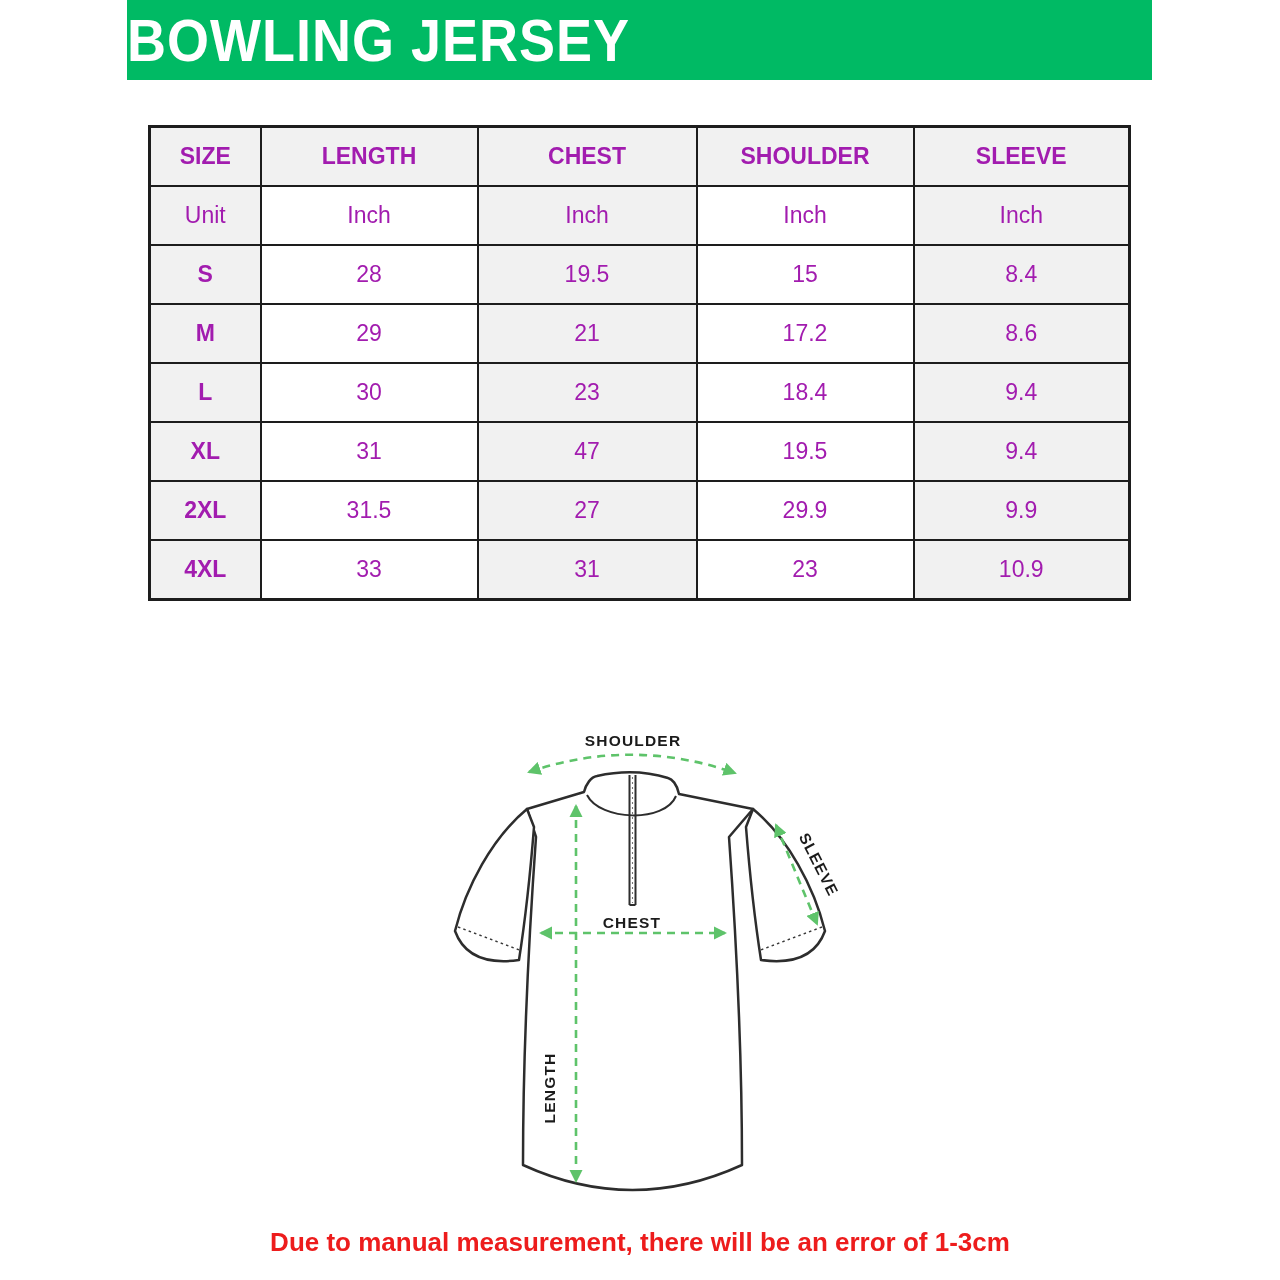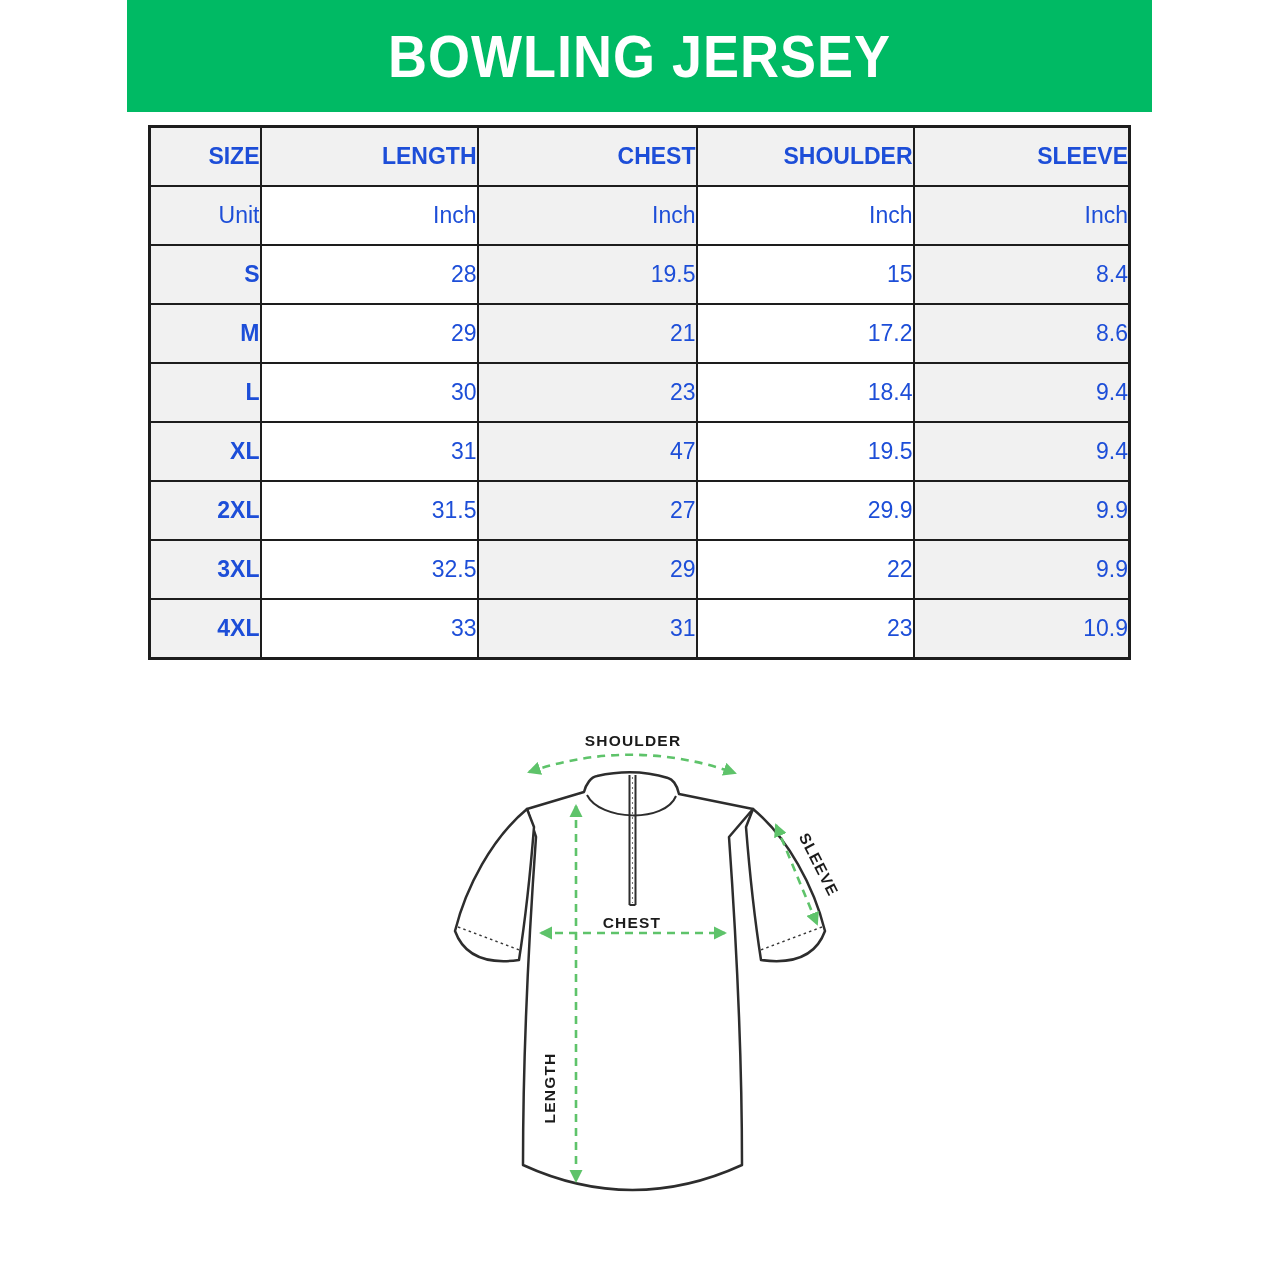--- a/index.html
+++ b/index.html
@@ -1,29 +1,29 @@
 <!DOCTYPE html>
 <html style="--banner-green: #00ba64; --arrow-green: #5ec36a; --note-red: #ed1c1c; --cell-gray: #f1f1f1;"><head>
 <meta charset="utf-8">
 <style>
   html,body{margin:0;padding:0;background:#fff;}
   .page{position:relative;width:1280px;height:1280px;background:#fff;overflow:hidden;
         font-family:"Liberation Sans",sans-serif;}
 
   
-  .banner{position:absolute;left:127px;top:0;width:1025px;height:112px;
-          background:var(--banner-green,#00ba64);display:flex;align-items:center;justify-content:center;}
+  .banner{position:absolute;left:127px;top:0;width:1025px;height:80px;
+          background:var(--banner-green,#00ba64);display:flex;align-items:center;justify-content:flex-start;}
   .banner h1{margin:0;color:#ffffff;font-size:54px;font-weight:bold;letter-spacing:1px;
              transform:scaleY(1.08);white-space:nowrap;}
 
   
   .size-table{position:absolute;left:148px;top:125px;width:980px;
               border-collapse:collapse;table-layout:fixed;border:3px solid #1d1d1d;}
-  .size-table th,.size-table td{border:2px solid #1d1d1d;text-align:right;vertical-align:middle;
-              height:57px;padding:0;font-size:23px;color:#1d4ed8;}
+  .size-table th,.size-table td{border:2px solid #1d1d1d;text-align:center;vertical-align:middle;
+              height:57px;padding:0;font-size:23px;color:#a21caf;}
   .size-table thead th{background:var(--cell-gray,#f1f1f1);font-weight:bold;}
   .size-table tbody td{background:#ffffff;font-weight:normal;}
   .size-table tbody td:nth-child(odd){background:var(--cell-gray,#f1f1f1);}
   .size-table tbody td.col-size{font-weight:bold;}
   .size-table tbody tr.unit-row td{font-weight:normal;}
 
   
   .diagram{position:absolute;left:410px;top:715px;width:460px;height:500px;}
   .outline{fill:#ffffff;stroke:#2d2d2d;stroke-width:2.5;stroke-linejoin:round;}
   .thin{fill:none;stroke:#2d2d2d;stroke-width:2;}
@@ -101,27 +101,20 @@
           <td>9.4</td>
         </tr>
         <tr>
           <td class="col-size">2XL</td>
           <td>31.5</td>
           <td>27</td>
           <td>29.9</td>
           <td>9.9</td>
         </tr>
         <tr>
-          <td class="col-size">3XL</td>
-          <td>32.5</td>
-          <td>29</td>
-          <td>22</td>
-          <td>9.9</td>
-        </tr>
-        <tr>
           <td class="col-size">4XL</td>
           <td>33</td>
           <td>31</td>
           <td>23</td>
           <td>10.9</td>
         </tr>
       </tbody>
   </table>
 
   <svg class="diagram" viewBox="0 0 460 500" xmlns="http://www.w3.org/2000/svg">
@@ -155,14 +148,15 @@
     <path class="measure" marker-start="url(#ah)" marker-end="url(#ah)" d="M166 91 L166 466"></path>
     <path class="measure" marker-start="url(#ah)" marker-end="url(#ah)" d="M131 218 L315 218"></path>
     <path class="measure" marker-start="url(#ah)" marker-end="url(#ah)" d="M366 110 L407 209"></path>
 
     <text class="mlabel" x="223" y="31">SHOULDER</text>
     <text class="mlabel" x="222" y="213">CHEST</text>
     <text class="mlabel" transform="translate(145 373) rotate(-90)">LENGTH</text>
     <text class="mlabel" transform="translate(404 152) rotate(63)">SLEEVE</text>
   </svg>
 
+  <div class="note">Due to manual measurement, there will be an error of 1-3cm</div>
 
 </div>
 
 </body></html>

